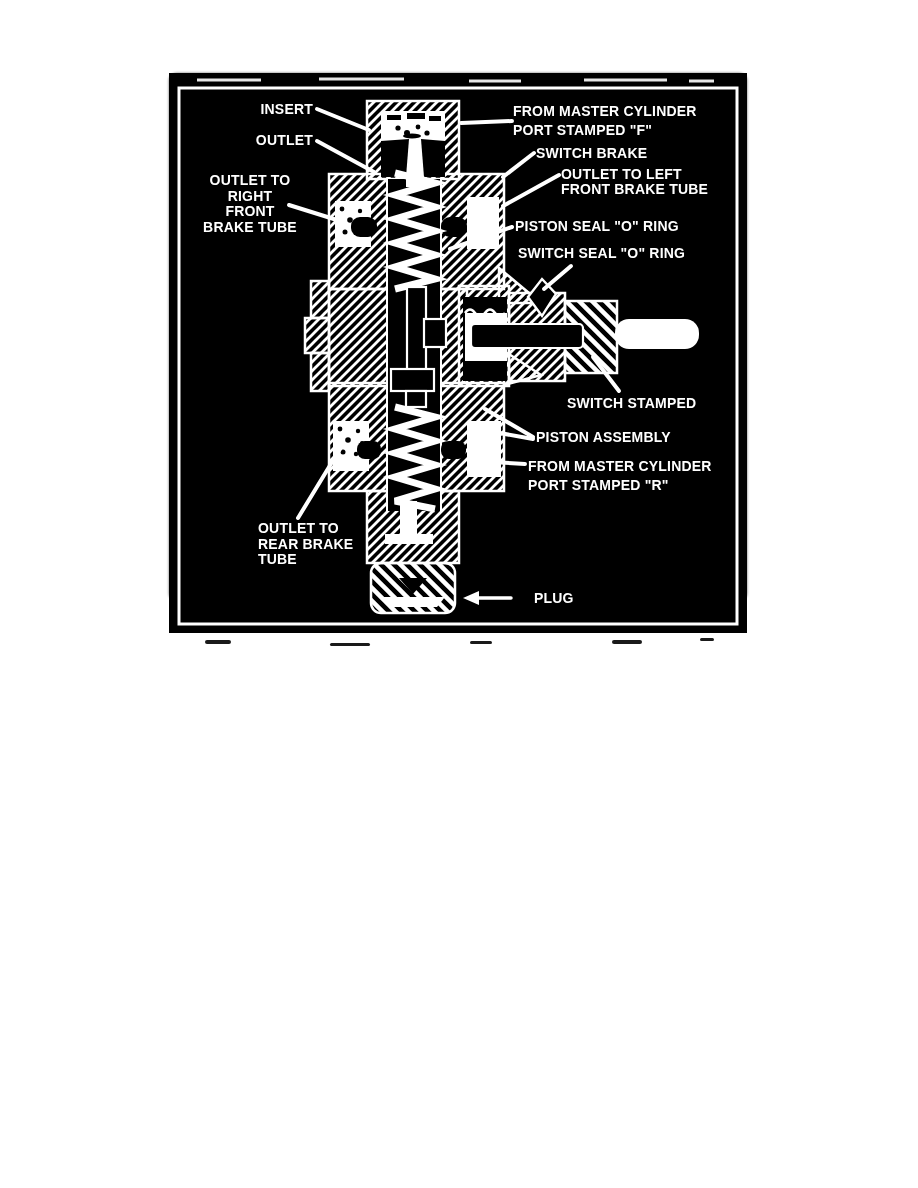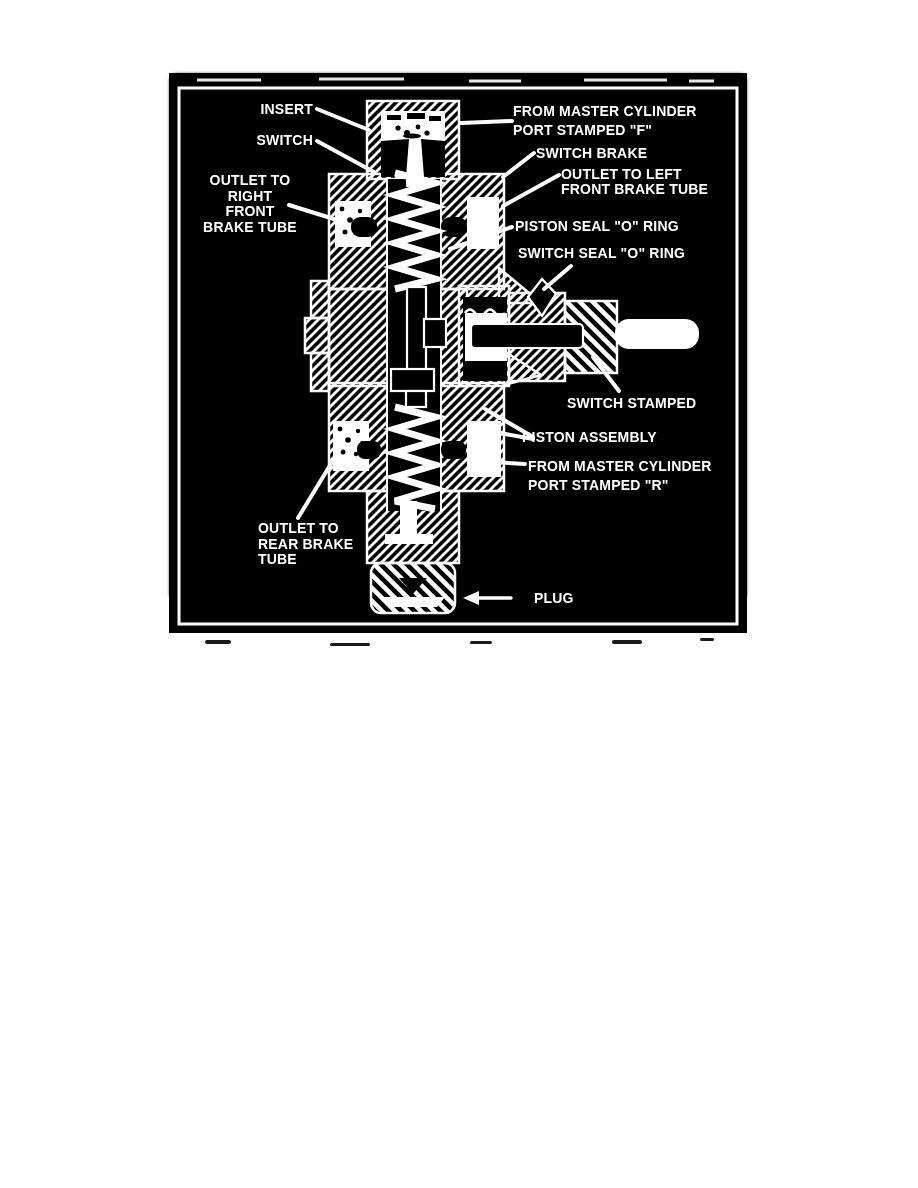--- a/index.html
+++ b/index.html
@@ -148,34 +148,34 @@
         <path d="M129,445 L171,376"></path>
         <path d="M310,525 L342,525" stroke-width="3.5"></path>
       </g>
       <g fill="#fff">
         <polygon points="294,525 310,518 310,532"></polygon>
         <polygon points="312,389 324,384 324,394"></polygon>
       </g>
     </svg>
 
     <div class="lbl rt" style="left:58px;top:29px;width:86px;">INSERT</div>
-    <div class="lbl rt" style="left:58px;top:60px;width:86px;">SWITCH</div>
+    <div class="lbl rt" style="left:58px;top:60px;width:86px;">OUTLET</div>
     <div class="lbl ctr" style="left:24px;top:100px;width:114px;">OUTLET TO
 RIGHT
 FRONT
 BRAKE TUBE</div>
     <div class="lbl lh18" style="left:344px;top:29px;">FROM MASTER CYLINDER
 PORT STAMPED "F"</div>
     <div class="lbl" style="left:367px;top:73px;">SWITCH BRAKE</div>
     <div class="lbl lh14" style="left:392px;top:94px;">OUTLET TO LEFT
 FRONT BRAKE TUBE</div>
     <div class="lbl" style="left:346px;top:146px;">PISTON SEAL "O" RING</div>
     <div class="lbl" style="left:349px;top:173px;">SWITCH SEAL "O" RING</div>
     <div class="lbl" style="left:398px;top:323px;">SWITCH STAMPED</div>
-    <div class="lbl" style="left:353px;top:357px;">PISTON ASSEMBLY</div>
+    <div class="lbl" style="left:367px;top:357px;">PISTON ASSEMBLY</div>
     <div class="lbl lh18" style="left:359px;top:384px;">FROM MASTER CYLINDER
 PORT STAMPED "R"</div>
     <div class="lbl" style="left:89px;top:448px;">OUTLET TO
 REAR BRAKE
 TUBE</div>
     <div class="lbl" style="left:344px;top:518px;margin-left:21px;">PLUG</div>
   </div>
 
   <div class="speck" style="left:205px;top:640px;width:26px;height:4px;"></div>
   <div class="speck" style="left:330px;top:643px;width:40px;height:3px;"></div>

